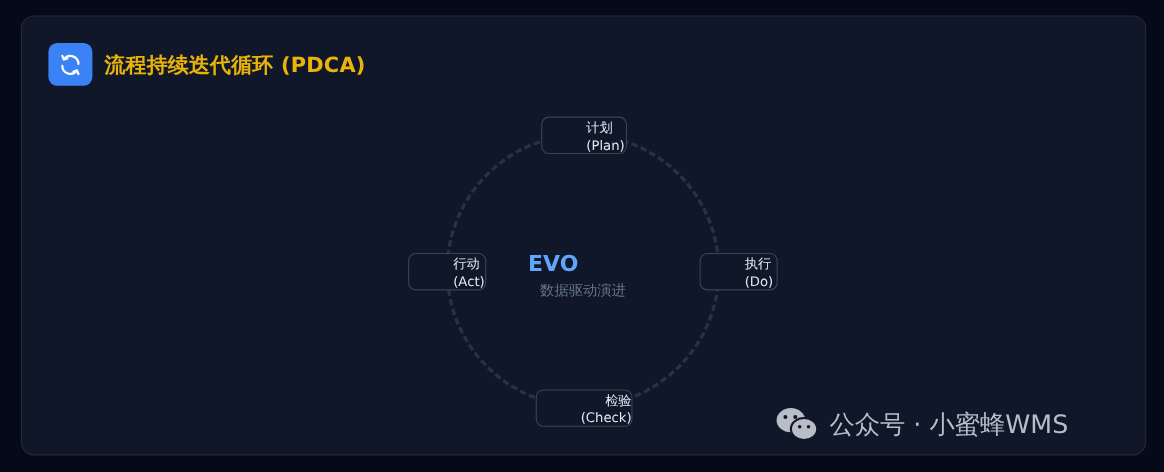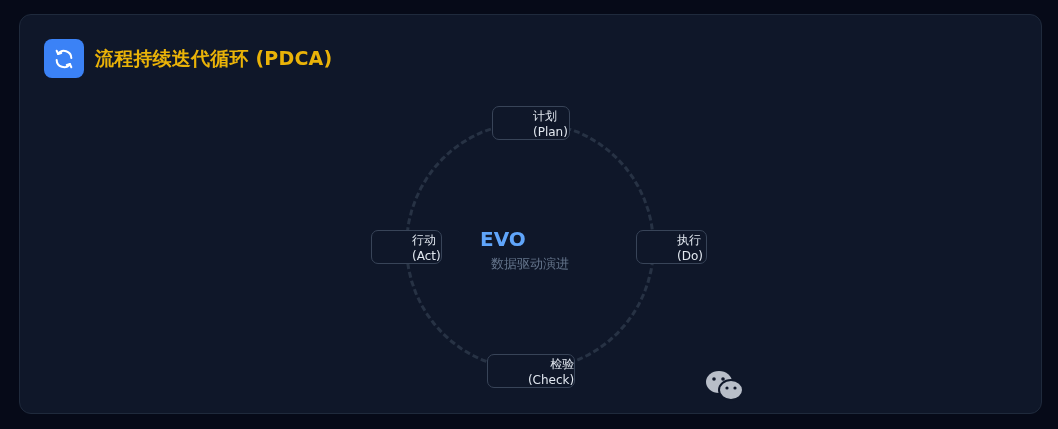--- a/index.html
+++ b/index.html
@@ -43,13 +43,14 @@
   <span class="wm-icon">
     <svg width="40" height="34" viewBox="0 0 40 34">
       <ellipse cx="15" cy="13" rx="13" ry="11" fill="#b8bec8"></ellipse>
       <ellipse cx="27" cy="21" rx="12" ry="10" fill="#b8bec8" stroke="#0f1729" stroke-width="2"></ellipse>
       <circle cx="10" cy="10" r="1.8" fill="#0f1729"></circle>
       <circle cx="19" cy="10" r="1.8" fill="#0f1729"></circle>
       <circle cx="23" cy="19" r="1.6" fill="#0f1729"></circle>
       <circle cx="31" cy="19" r="1.6" fill="#0f1729"></circle>
     </svg>
   </span>
+  <span>公众号 · 小蜜蜂WMS</span>
 </div>
 
 </body></html>

